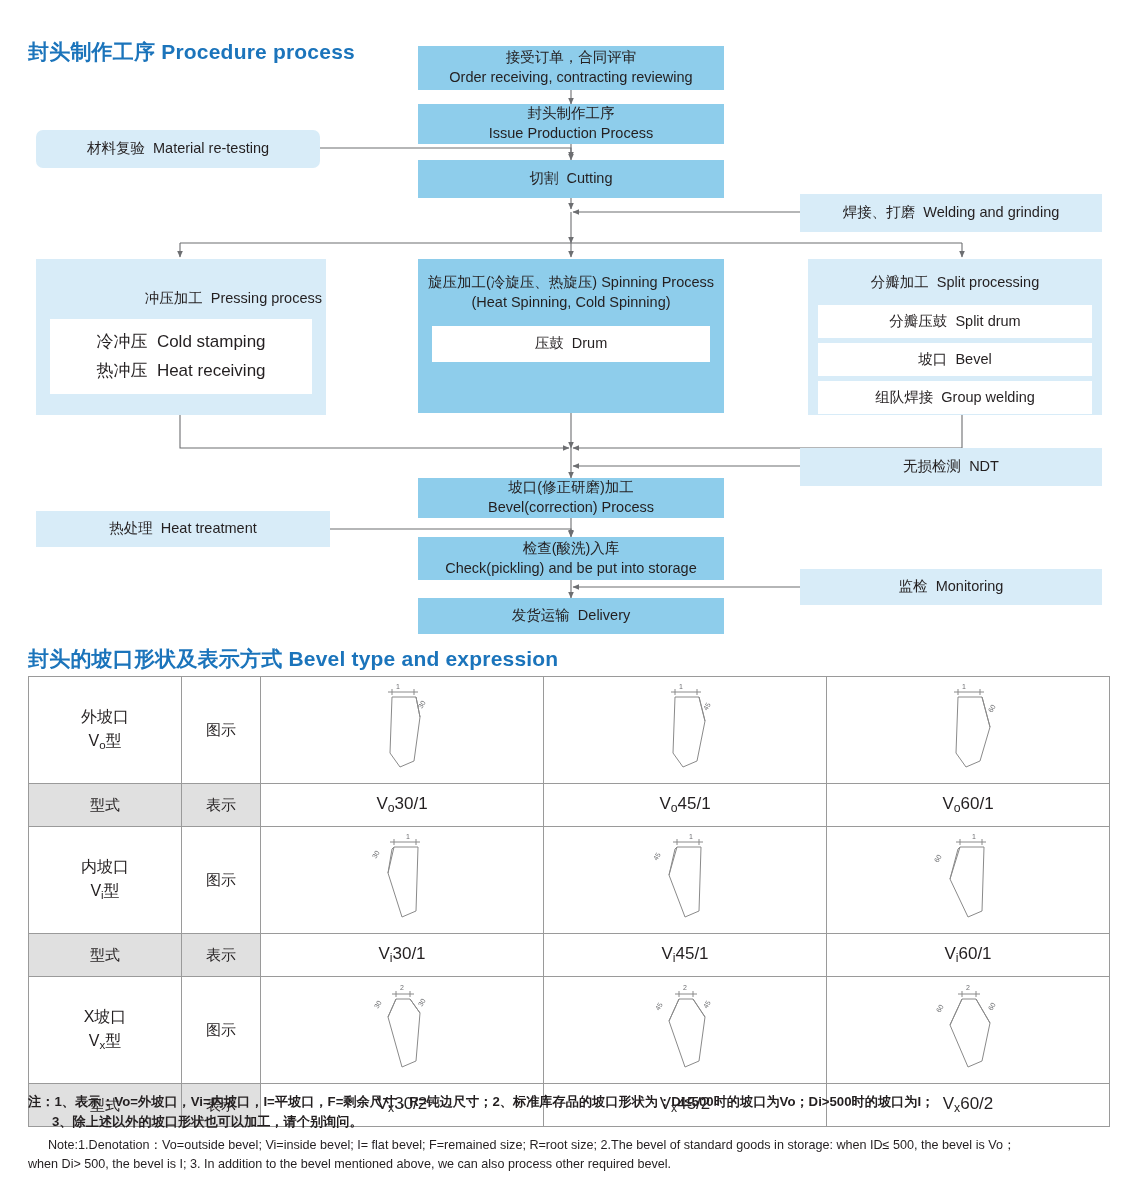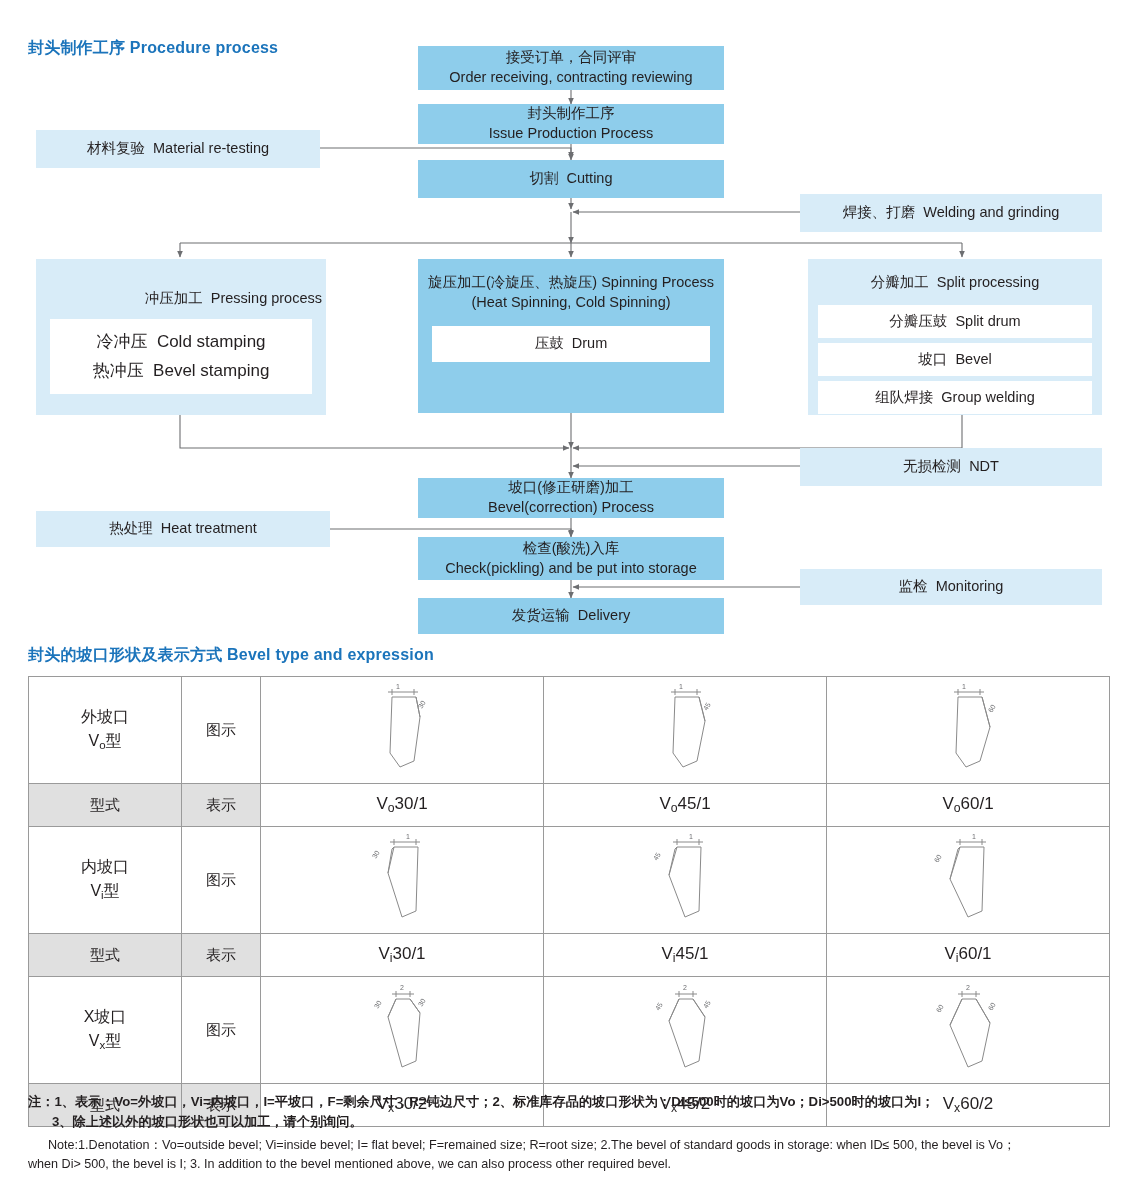--- a/index.html
+++ b/index.html
@@ -17,21 +17,21 @@
   }
   .page {
     position: relative;
     width: 1135px;
     height: 1200px;
   }
 
   
   .section-title {
     position: absolute;
-    font-size: 16px;
+    font-size: 21px;
     font-weight: bold;
     color: #1b74bb;
     letter-spacing: 0.2px;
     white-space: nowrap;
   }
 
   
   .flow {
     position: absolute;
     left: 0;
@@ -213,42 +213,42 @@
       <span class="ln">封头制作工序</span>
       <span class="ln">Issue Production Process</span>
     </div>
 
     <div class="node center" style="left:418px; top:160px; width:306px; height:38px;">
       <span class="ln">
         <span>切割</span>&nbsp;&nbsp;<span>Cutting</span>
       </span>
     </div>
 
-    <div class="node side" style="left:36px; top:130px; width:284px; height:38px;">
+    <div class="node side" style="left:36px; top:130px; width:284px; height:38px;border-radius:7px;">
       <span class="ln">
         <span>材料复验</span>&nbsp;&nbsp;<span>Material re-testing</span>
       </span>
     </div>
 
     <div class="node side" style="left:800px; top:194px; width:302px; height:38px;">
       <span class="ln">
         <span>焊接、打磨</span>&nbsp;&nbsp;<span>Welding and grinding</span>
       </span>
     </div>
 
     <div class="box-col" style="left:36px; top:259px; width:290px; height:156px;">
       <div class="hd" style="padding-top:30px; text-align:right;">
         <span>冲压加工</span>&nbsp;&nbsp;<span>Pressing process</span>
       </div>
       <div class="stacklines">
         <div>
           <span>冷冲压</span>&nbsp;&nbsp;<span>Cold stamping</span>
         </div>
         <div>
-          <span>热冲压</span>&nbsp;&nbsp;<span>Bevel stamping</span>
+          <span>热冲压</span>&nbsp;&nbsp;<span>Heat receiving</span>
         </div>
       </div>
     </div>
 
     <div class="box-col" style="left:418px; top:259px; width:306px; height:154px; background:#8ecdeb;">
       <div class="hd" style="padding-top:14px;">
         <span class="ln">旋压加工(冷旋压、热旋压)</span>
         <span class="ln">Spinning Process</span>
         <span class="ln">(Heat Spinning, Cold Spinning)</span>
       </div>

